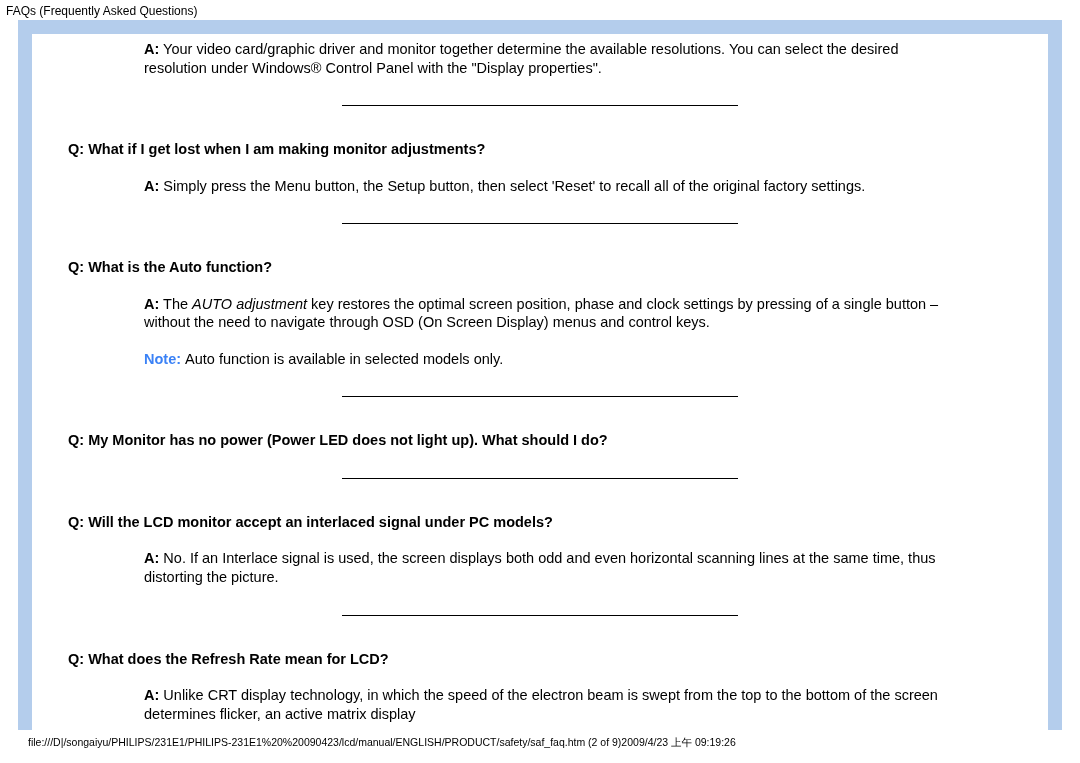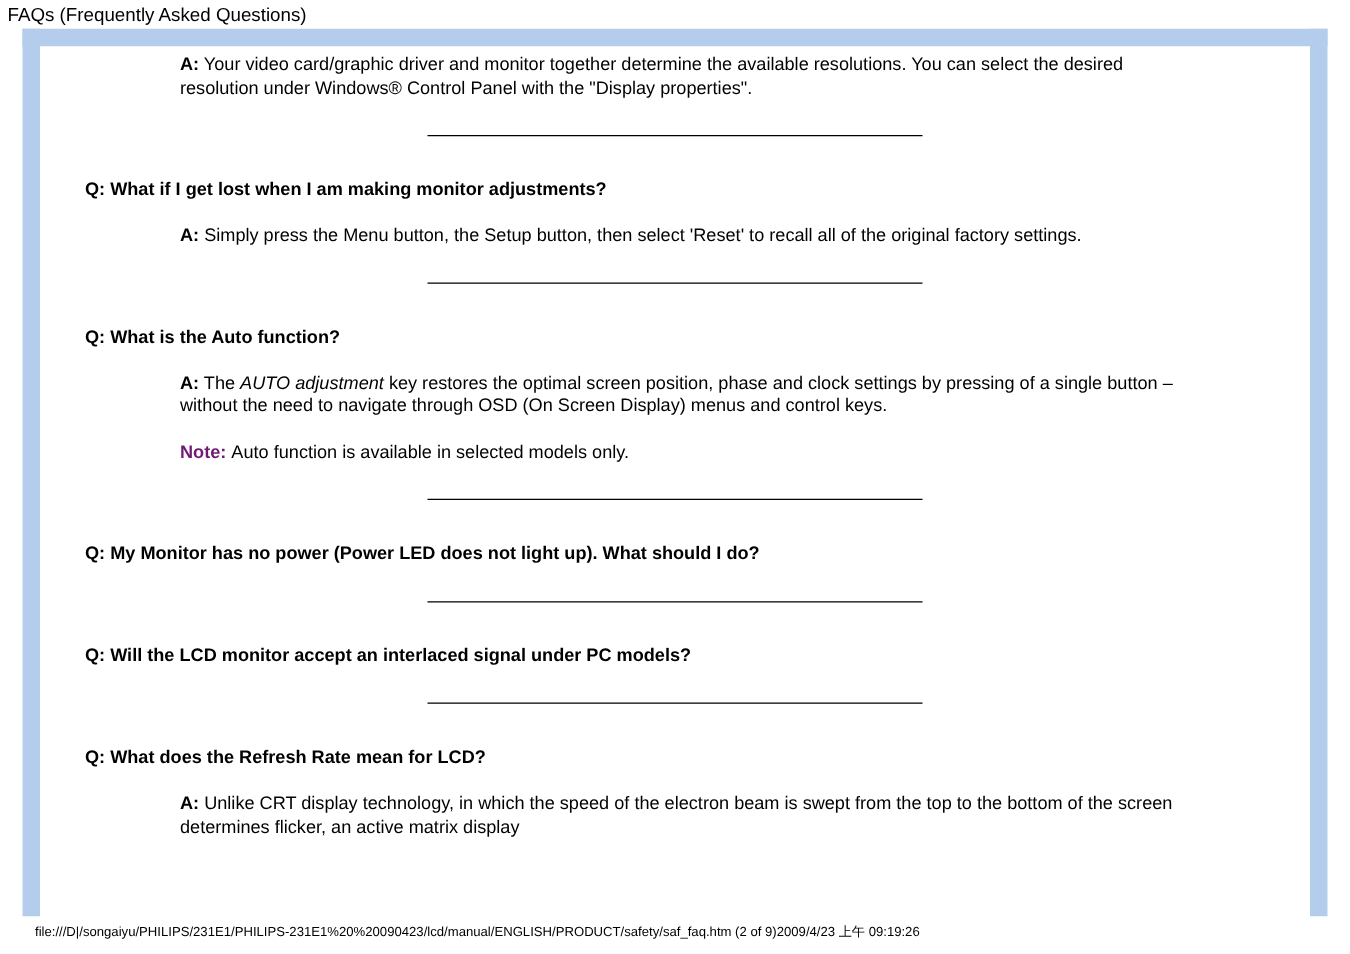--- a/index.html
+++ b/index.html
@@ -1,24 +1,24 @@
 <!DOCTYPE html>
 <html><head>
 <meta charset="utf-8">
 <style>
   * { margin: 0; padding: 0; box-sizing: border-box; }
   html, body { width: 1080px; height: 763px; font-family: Arial, Helvetica, sans-serif; background: #fff; overflow: hidden; }
-  .header-title { font-size: 15px; color: #000; padding: 4px 6px 2px 6px; }
+  .header-title { font-size: 12px; color: #000; padding: 4px 6px 2px 6px; }
   .outer-frame { margin: 0 18px; border: 14px solid #b4cdec; border-bottom: none; height: 710px; background: #fff; }
   .content { padding: 0 16px 0 16px; color: #000; font-size: 14.5px; line-height: 1.28; }
   .answer-block { margin-left: 96px; margin-right: 72px; }
   .a-label { font-weight: bold; }
   .q-line { margin-left: 20px; font-weight: bold; margin-top: 34px; margin-bottom: 18px; }
   .q-label { font-weight: bold; }
-  .note-label { font-weight: bold; color: #701a75; }
+  .note-label { font-weight: bold; color: #3b82f6; }
   .note-rest { font-weight: normal; color: #000; }
   .italic { font-style: italic; }
   hr.sep { border: none; border-top: 1.5px solid #000; width: 396px; margin: 28px auto 28px auto; }
   .note-block { margin-left: 96px; margin-right: 72px; margin-top: 18px; }
   .footer { font-size: 10.5px; color: #000; padding: 6px 6px 0 28px; }
 </style>
 </head>
 <body>
 
 <div class="header-title">FAQs (Frequently Asked Questions)</div>
@@ -55,20 +55,23 @@
 
     <p class="q-line">
       <span class="q-label">Q:</span><span> My Monitor has no power (Power LED does not light up). What should I do?</span>
     </p>
 
     <hr class="sep">
 
     <p class="q-line">
       <span class="q-label">Q:</span><span> Will the LCD monitor accept an interlaced signal under PC models?</span>
     </p>
+    <p class="answer-block">
+      <span class="a-label">A:</span><span> No. If an Interlace signal is used, the screen displays both odd and even horizontal scanning lines at the same time, thus distorting the picture.</span>
+    </p>
 
     <hr class="sep">
 
     <p class="q-line">
       <span class="q-label">Q:</span><span> What does the Refresh Rate mean for LCD?</span>
     </p>
     <p class="answer-block">
       <span class="a-label">A:</span><span> Unlike CRT display technology, in which the speed of the electron beam is swept from the top to the bottom of the screen determines flicker, an active matrix display</span>
     </p>
 

